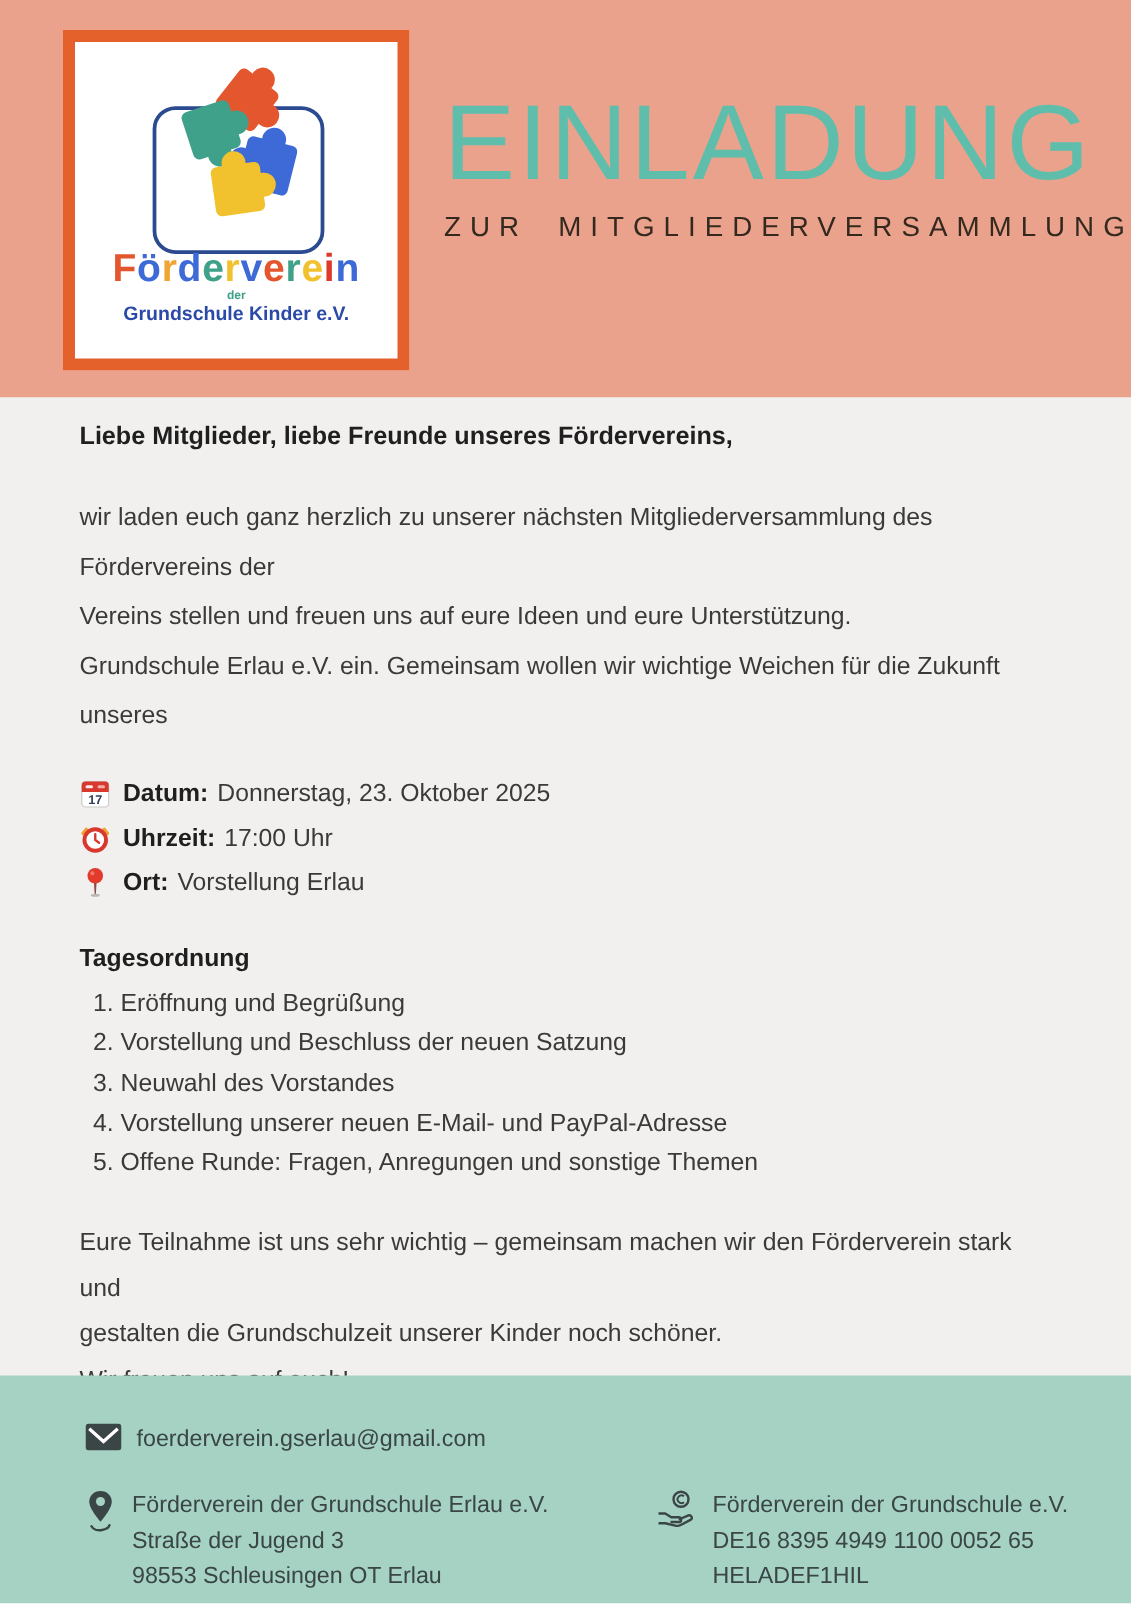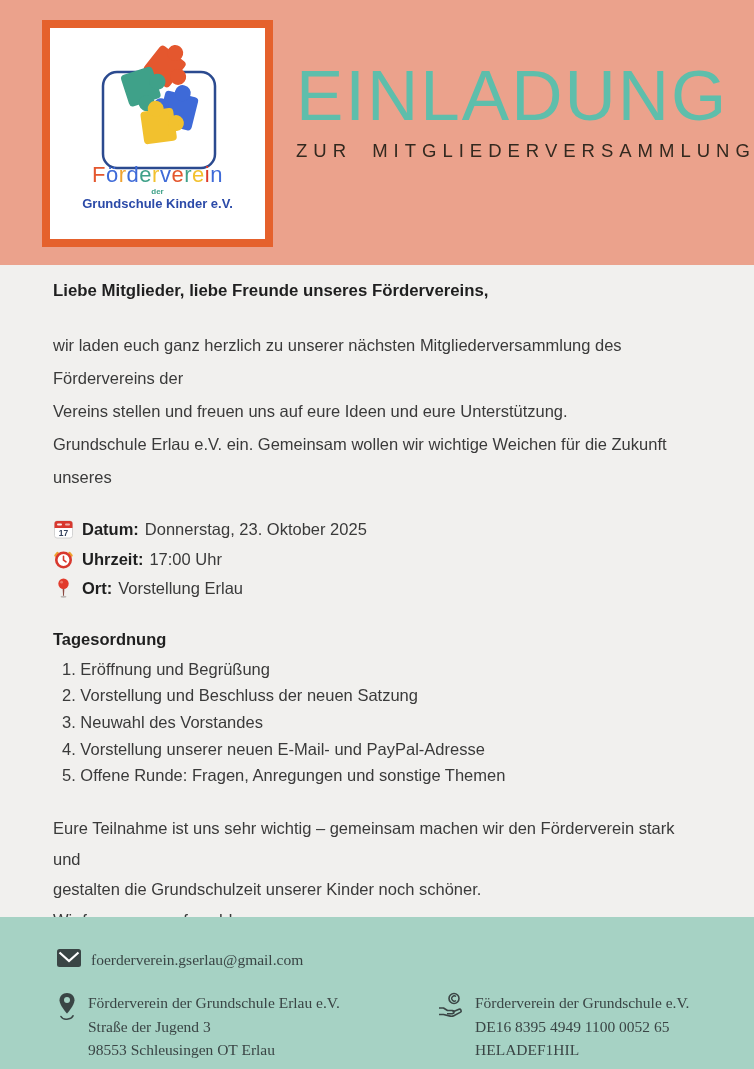--- a/index.html
+++ b/index.html
@@ -10,21 +10,21 @@
     font-family:"Liberation Sans", sans-serif; color:#3A3A3A;
   }
 
   
   .header { position:absolute; top:0; left:0; width:754px; height:265px; background:#EBA28C; }
   .logo-box {
     position:absolute; left:42px; top:20px; width:231px; height:227px;
     background:#ffffff; border:8px solid #E5612C; text-align:center;
   }
   .logo-art { margin-top:6px; }
-  .logo-wordmark { font-size:22px; font-weight:400; letter-spacing:0.5px; line-height:1; margin-top:-14px; }
+  .logo-wordmark { font-size:26px; font-weight:700; letter-spacing:0.5px; line-height:1; margin-top:-14px; }
   .logo-der { font-size:8px; font-weight:700; color:#3FA189; margin-top:1px; }
   .logo-subline { font-size:13px; font-weight:700; color:#2B4AA8; margin-top:0px; }
   .title-block { position:absolute; left:296px; top:60px; }
   .main-title { font-size:71px; font-weight:400; color:#5EBEAB; letter-spacing:2px; line-height:1.0; white-space:nowrap; }
   .sub-title { font-size:18.5px; font-weight:400; color:#33291F; letter-spacing:6px; word-spacing:9px; margin-top:9px; white-space:nowrap; }
 
   
   .content { position:absolute; top:265px; left:0; width:754px; height:652px; background:#F1F0EE; padding:16px 53px 0 53px; font-size:16.5px; }
   .salutation { font-weight:700; color:#1f1f1f; font-size:16.8px; }
   .intro { margin-top:28px; line-height:33px; }
@@ -33,21 +33,21 @@
   .detail-icon { width:20px; display:flex; justify-content:center; margin-right:9px; flex:0 0 auto; }
   .detail-label { font-weight:700; color:#1f1f1f; margin-right:6px; }
   .agenda-title { margin-top:26px; font-weight:700; color:#1f1f1f; }
   .agenda { list-style:none; margin-top:7px; padding-left:9px; counter-reset:n; }
   .agenda li { line-height:26.7px; counter-increment:n; }
   .agenda li::before { content:counter(n) ". "; }
   .closing { margin-top:24px; line-height:30.5px; }
   .signoff { margin-top:23px; line-height:27.5px; }
 
   
-  .footer { position:absolute; left:0; bottom:0; width:754px; height:152px; background:#A6D2C4; color:#3A4545; font-size:15.5px; padding:31px 0 0 57px;font-family:Liberation Serif, serif; }
+  .footer { position:absolute; left:0; bottom:0; width:754px; height:152px; background:#A6D2C4; color:#3A4545; font-size:15.5px; padding:31px 0 0 57px; }
   .email-row { display:flex; align-items:center; gap:10px; }
   .footer-cols { display:flex; margin-top:20px; }
   .footer-col { display:flex; gap:11px; }
   .footer-col.address { width:380px; }
   .footer-icon { flex:0 0 auto; margin-top:1px; }
   .footer-lines { line-height:23.5px; }
 </style>
 </head>
 <body>
 

